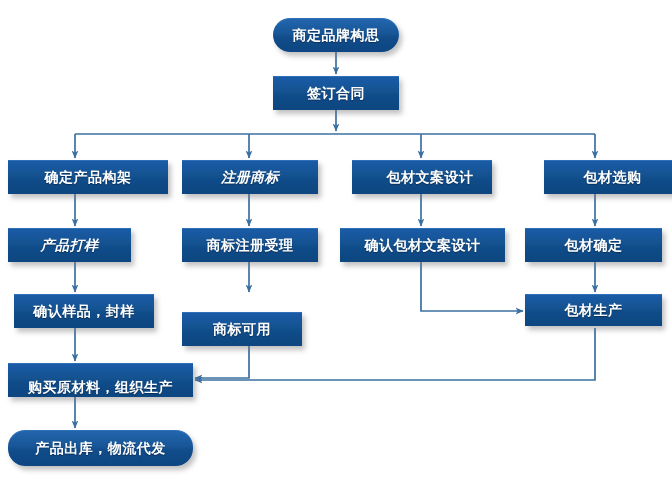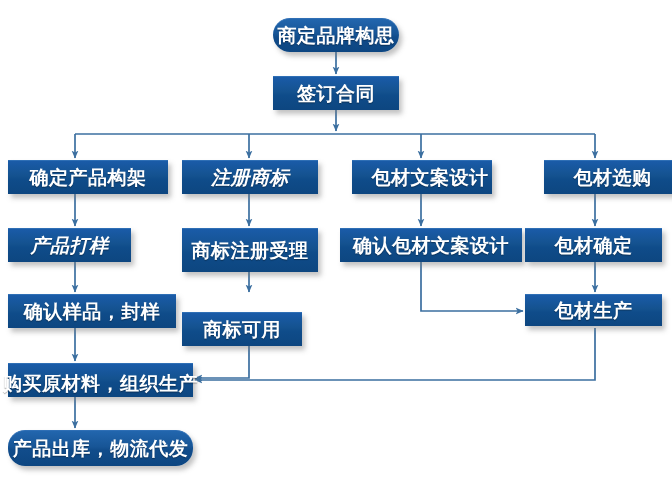--- a/index.html
+++ b/index.html
@@ -26,21 +26,21 @@
     pointer-events: none;
   }
   .node {
     position: absolute;
     display: flex;
     align-items: center;
     justify-content: center;
     box-sizing: border-box;
     color: #ffffff;
     font-weight: bold;
-    font-size: 19px;
+    font-size: 14px;
     letter-spacing: 0.5px;
     white-space: nowrap;
     background: linear-gradient(180deg, #1a5ba8 0%, #14528f 45%, #0f4c8a 55%, #0d4680 100%);
     box-shadow: 3px 4px 5px rgba(120,120,120,0.45);
     text-shadow: 0 1px 1px rgba(0,0,0,0.35);
     border-top: 1px solid #2f6fb5;
   }
   .node.rounded {
     border-radius: 17px;
     background: linear-gradient(180deg, #2266ae 0%, #175596 45%, #114c8b 55%, #0d4681 100%);
@@ -110,30 +110,30 @@
       </div>
       <div class="node" style="left: 352px; top: 160px; width: 140px; height: 34px; padding-left: 16px;">
         <span>包材文案设计</span>
       </div>
       <div class="node" style="left: 544px; top: 160px; width: 137px; height: 34px;">
         <span>包材选购</span>
       </div>
       <div class="node italic" style="left: 8px; top: 228px; width: 123px; height: 34px; justify-content: center;">
         <span>产品打样</span>
       </div>
-      <div class="node" style="left: 182px; top: 228px; width: 136px; height: 44px;">
+      <div class="node" style="left: 182px; top: 228px; width: 136px; height: 34px;">
         <span>商标注册受理</span>
       </div>
-      <div class="node" style="left: 340px; top: 228px; width: 182px; height: 34px;">
+      <div class="node" style="left: 340px; top: 228px; width: 165px; height: 34px;">
         <span>确认包材文案设计</span>
       </div>
       <div class="node" style="left: 525px; top: 228px; width: 137px; height: 34px;">
         <span>包材确定</span>
       </div>
-      <div class="node" style="left: 8px; top: 294px; width: 168px; height: 34px; text-align: right;">
+      <div class="node" style="left: 14px; top: 294px; width: 140px; height: 34px; text-align: right;">
         <span>确认样品，封样</span>
       </div>
       <div class="node" style="left: 182px; top: 294px; width: 120px; height: 34px; margin-top: 18px;">
         <span>商标可用</span>
       </div>
       <div class="node" style="left: 525px; top: 294px; width: 137px; height: 32px;">
         <span>包材生产</span>
       </div>
       <div class="node" style="left: 8px; top: 363px; width: 185px; height: 34px; align-items: flex-end;">
         <span>购买原材料，组织生产</span>

